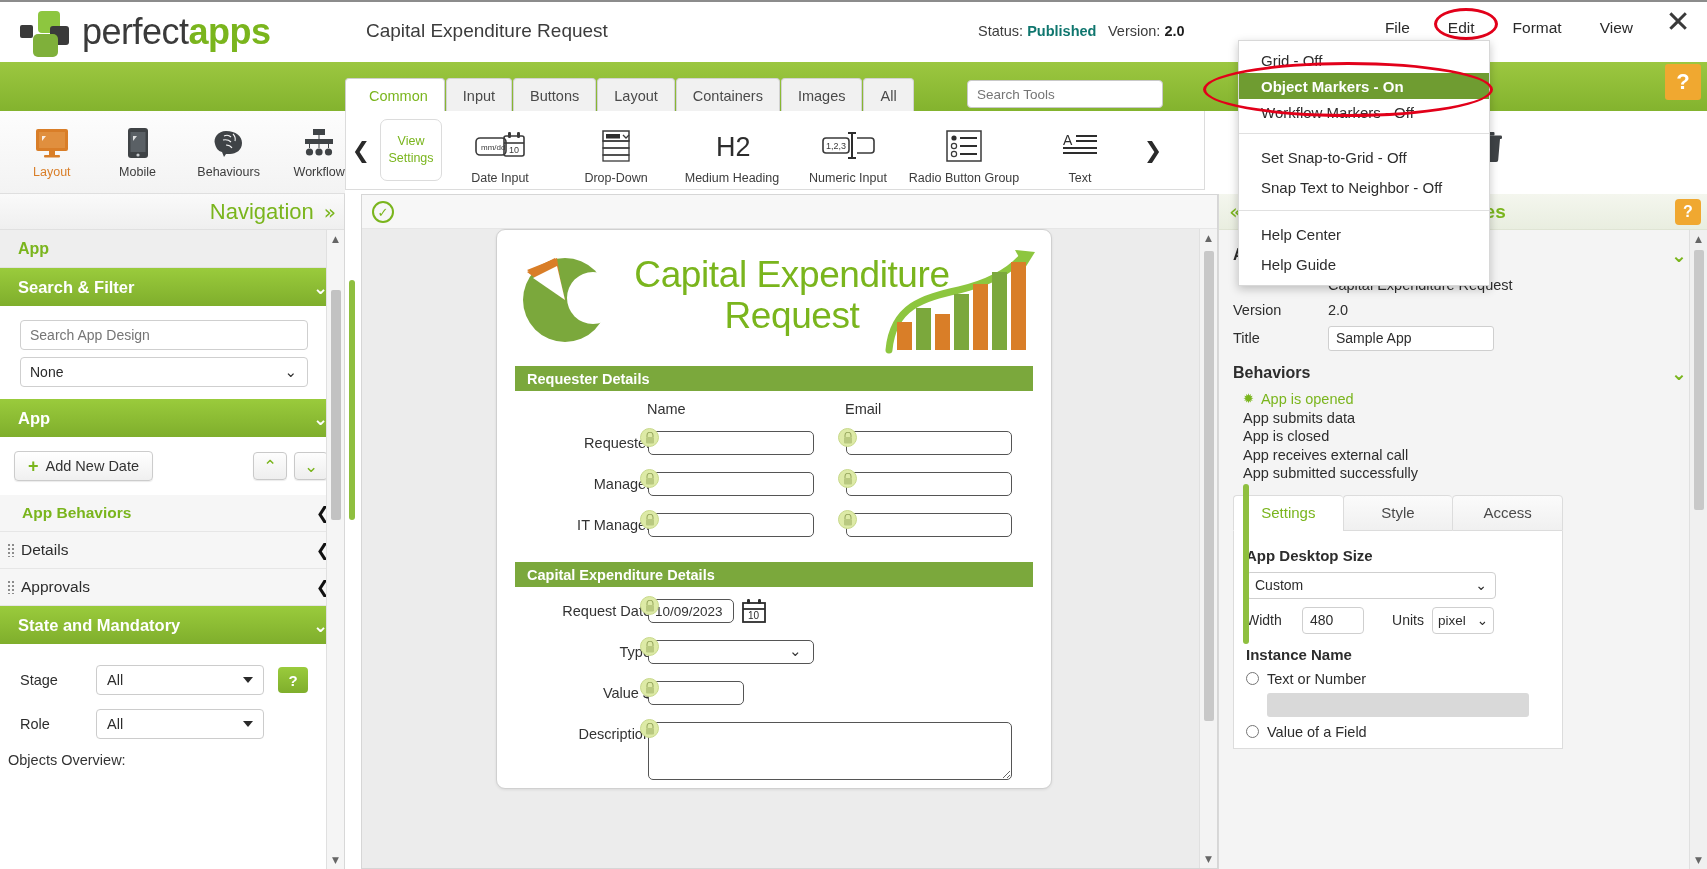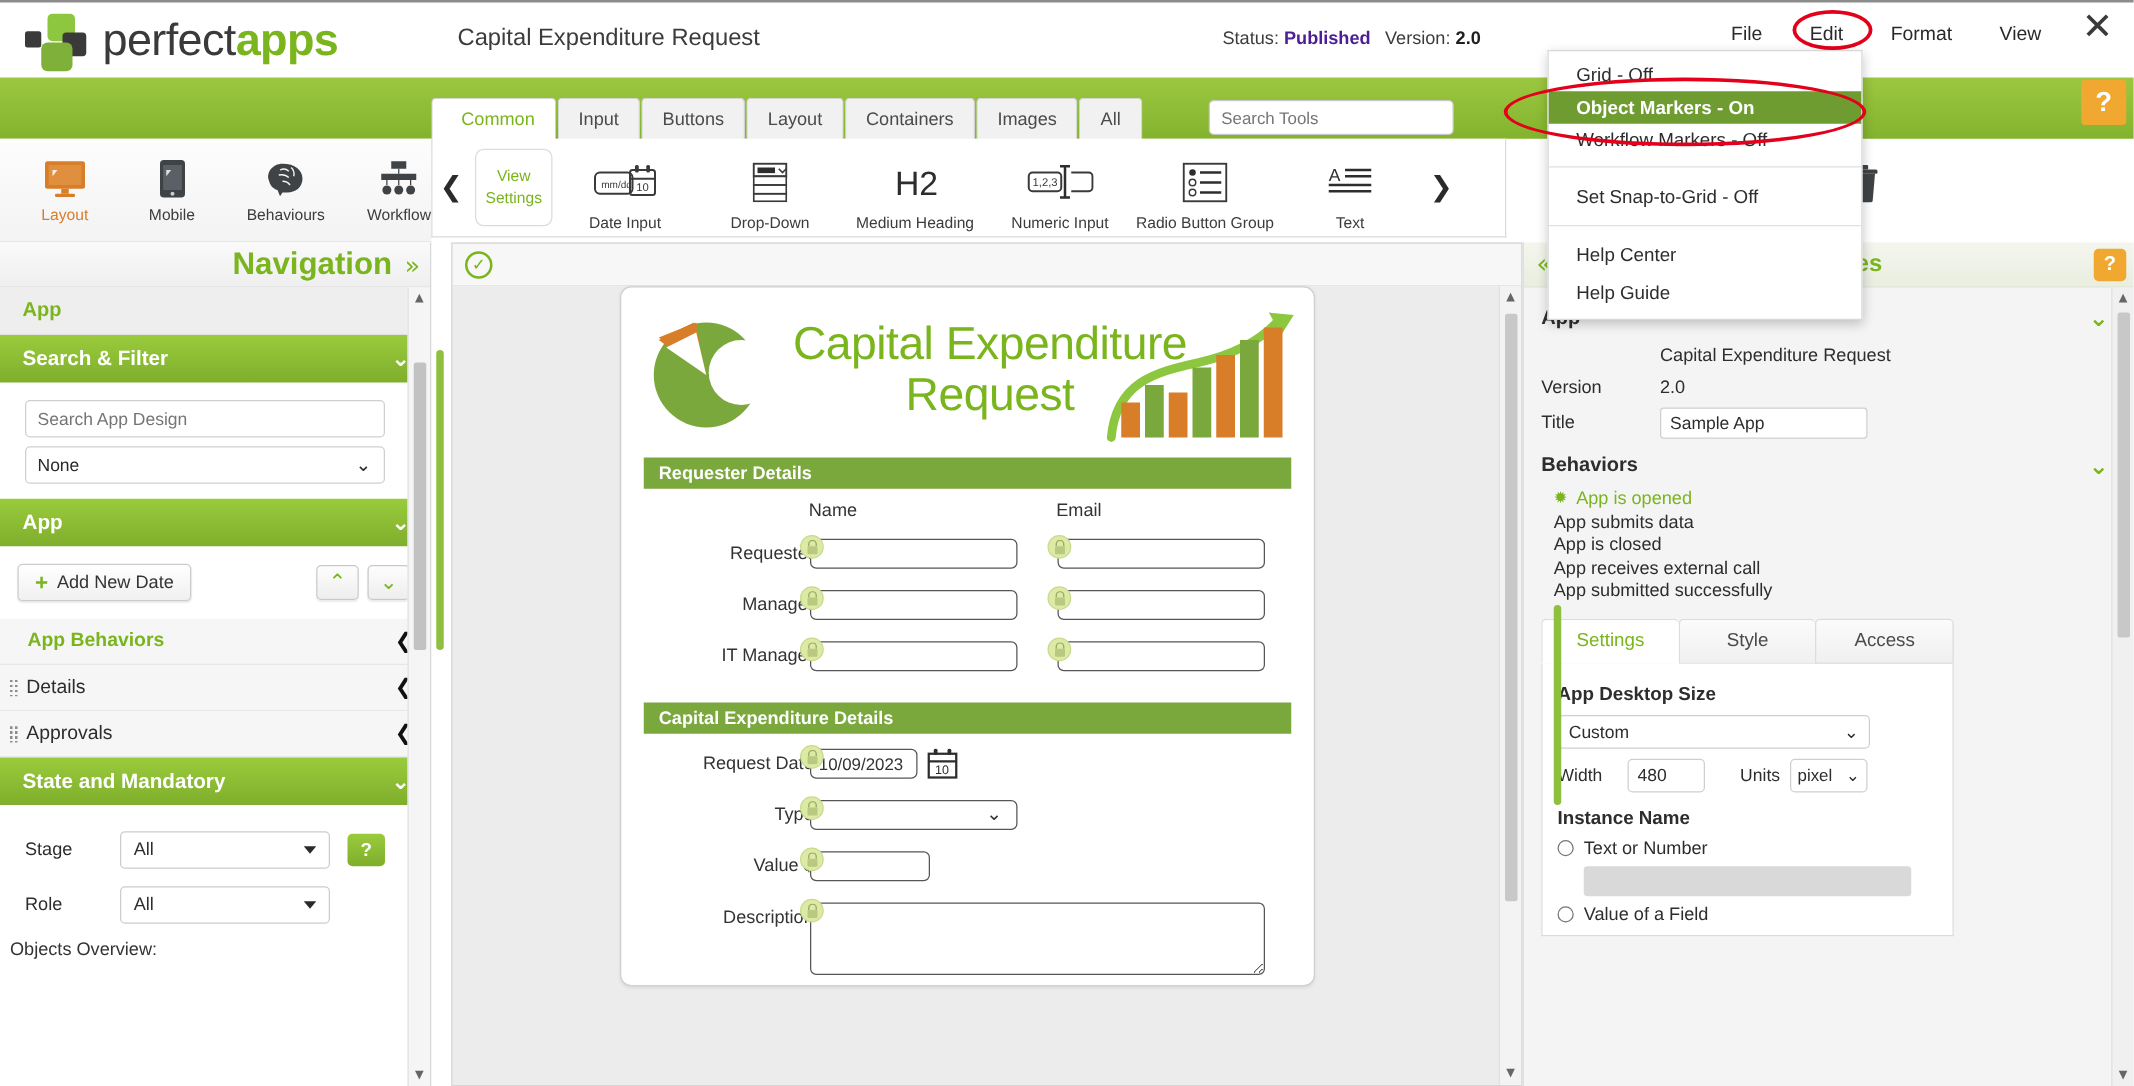--- a/index.html
+++ b/index.html
@@ -37,21 +37,21 @@
   .logo-text .p2 { color: #7ab51d; font-weight: 700; }
 
   .doc-title {
     position: absolute; left: 366px; top: 18px;
     font-size: 19px; color: #3c3c3c;
   }
   .status-box {
     position: absolute; left: 978px; top: 21px;
     font-size: 14.5px; color: #3c3c3c;
   }
-  .status-box b { font-weight: 700; color: #4c1d95; }
+  .status-box b { font-weight: 700; color: #0f766e; }
   .version-box {
     position: absolute; left: 1108px; top: 21px;
     font-size: 14.5px; color: #3c3c3c;
   }
   .version-box b { font-weight: 700; color: #1f1f1f; }
 
   .menubar {
     position: absolute; right: 70px; top: 14px;
     display: flex; gap: 30px; align-items: center;
   }
@@ -151,21 +151,21 @@
   .leftpanel {
     position: absolute; left: 0; top: 194px; width: 345px; height: 675px;
     background: #fff; border-right: 1px solid #d8d8d8; overflow: hidden;
   }
   .nav-head {
     height: 36px; background: linear-gradient(#fafafa,#efefef);
     border-bottom: 1px solid #e0e0e0;
     display: flex; align-items: center; justify-content: flex-end;
     padding-right: 8px; gap: 10px;
   }
-  .nav-head .nt { font-size: 25px; color: #7ab51d; font-weight: 700; text-align: right; }
+  .nav-head .nt { font-size: 22px; color: #7ab51d; font-weight: 400; text-align: right; }
   .nav-head .chev { font-size: 20px; color: #7ab51d; cursor: pointer; font-family:"DejaVu Sans",sans-serif; }
   .sect-app {
     height: 38px; background: #eeeeee; border-bottom: 1px solid #e2e2e2;
     display: flex; align-items: center; padding-left: 18px;
     font-size: 16px; color: #7ab51d; font-weight: 700;
   }
   .greenhdr {
     height: 38px; background: linear-gradient(#9acb3c,#7fae2c);
     display: flex; align-items: center; justify-content: space-between;
     padding: 0 16px 0 18px; color: #fff; font-size: 16.5px; font-weight: 700;
@@ -962,20 +962,21 @@
       <div class="ar" style="position:absolute;bottom:0;left:0;right:0;">▼</div>
     </div>
   </div>
 
   <div class="viewmenu">
     <div class="vmi">Grid - Off</div>
     <div class="vmi sel">Object Markers - On</div>
     <div class="vmi">Workflow Markers - Off</div>
     <div class="vmsep"></div>
     <div class="vmi wide">Set Snap-to-Grid - Off</div>
+    <div class="vmi wide">Snap Text to Neighbor - Off</div>
     <div class="vmsep"></div>
     <div class="vmi wide">Help Center</div>
     <div class="vmi wide">Help Guide</div>
   </div>
 
   <div class="ellipse-view"></div>
   <div class="ellipse-menu"></div>
 
 </div>
 

